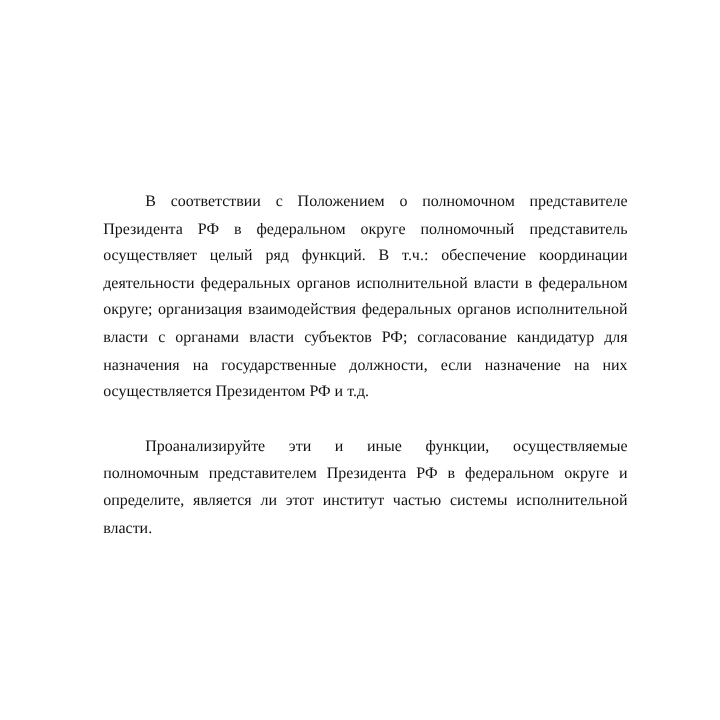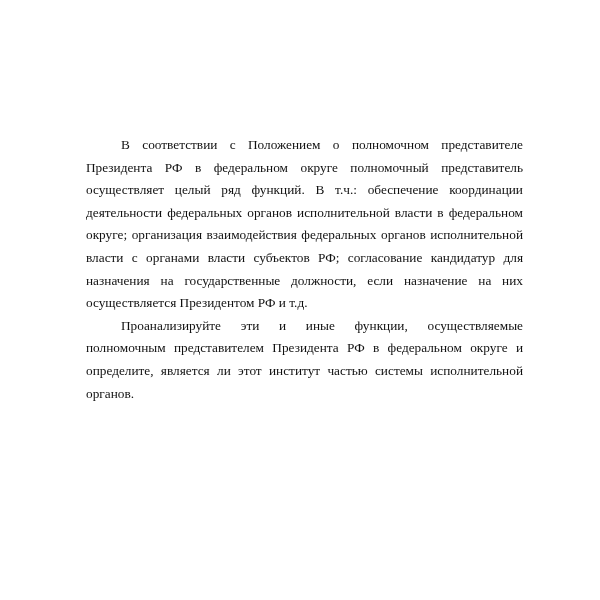--- a/index.html
+++ b/index.html
@@ -12,21 +12,21 @@
       font-family: "Liberation Serif", "DejaVu Serif", serif;
       font-size: 13.3px;
       line-height: 22.6px;
       color: #111111;
     }
     .para {
       margin: 0;
       text-indent: 35px;
       text-align: justify;
     }
-    .para.last-left { text-align: justify; text-align-last: left; }
+    .para.last-left { text-align: justify; text-align-last: left; margin-top: 23px; }
   </style>
 </head>
 <body>
 
 <div class="page">
   <p class="para last-left">В соответствии с Положением о полномочном представителе Президента РФ в федеральном округе полномочный представитель осуществляет целый ряд функций. В т.ч.: обеспечение координации деятельности федеральных органов исполнительной власти в федеральном округе; организация взаимодействия федеральных органов исполнительной власти с органами власти субъектов РФ; согласование кандидатур для назначения на государственные должности, если назначение на них осуществляется Президентом РФ и т.д.</p>
-  <p class="para last-left">Проанализируйте эти и иные функции, осуществляемые полномочным представителем Президента РФ в федеральном округе и определите, является ли этот институт частью системы исполнительной органов.</p>
+  <p class="para last-left">Проанализируйте эти и иные функции, осуществляемые полномочным представителем Президента РФ в федеральном округе и определите, является ли этот институт частью системы исполнительной власти.</p>
 </div>
 
 </body></html>

